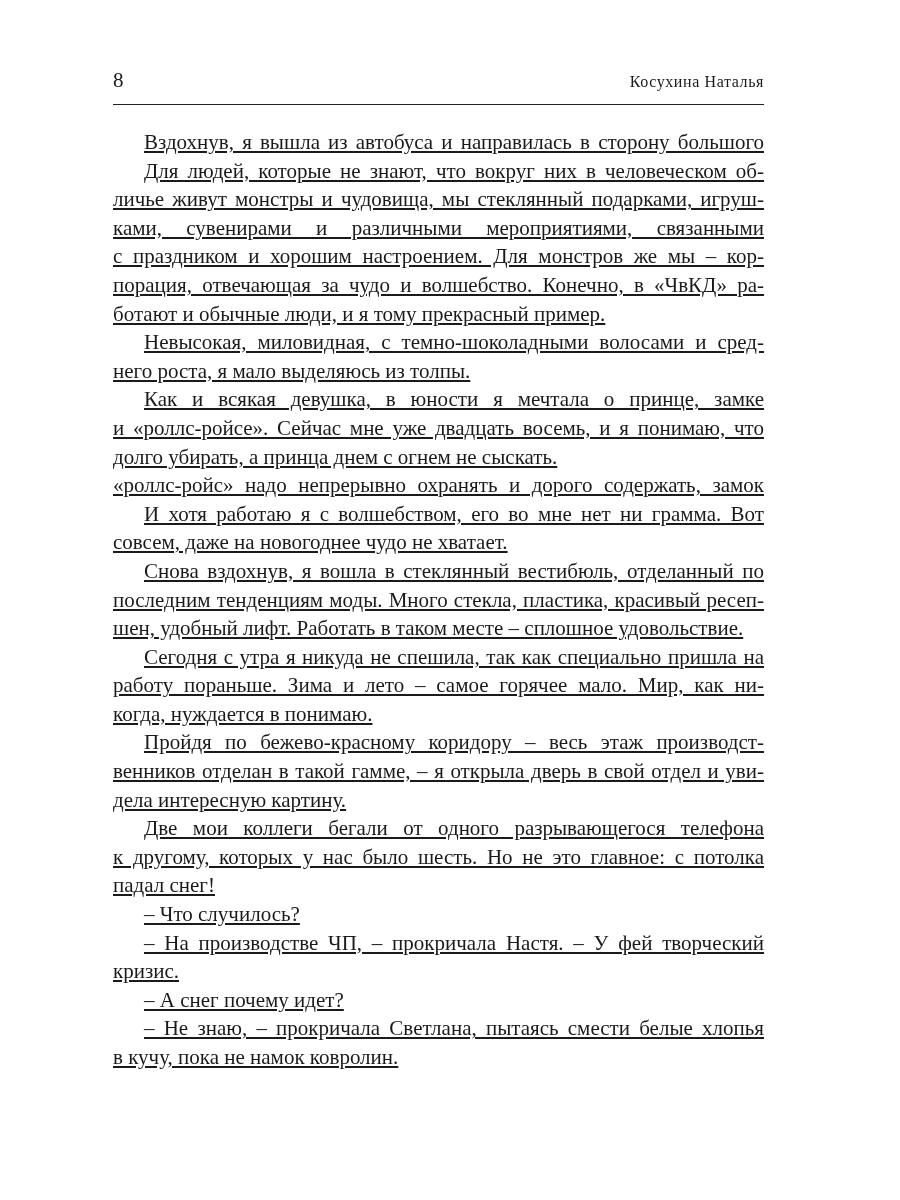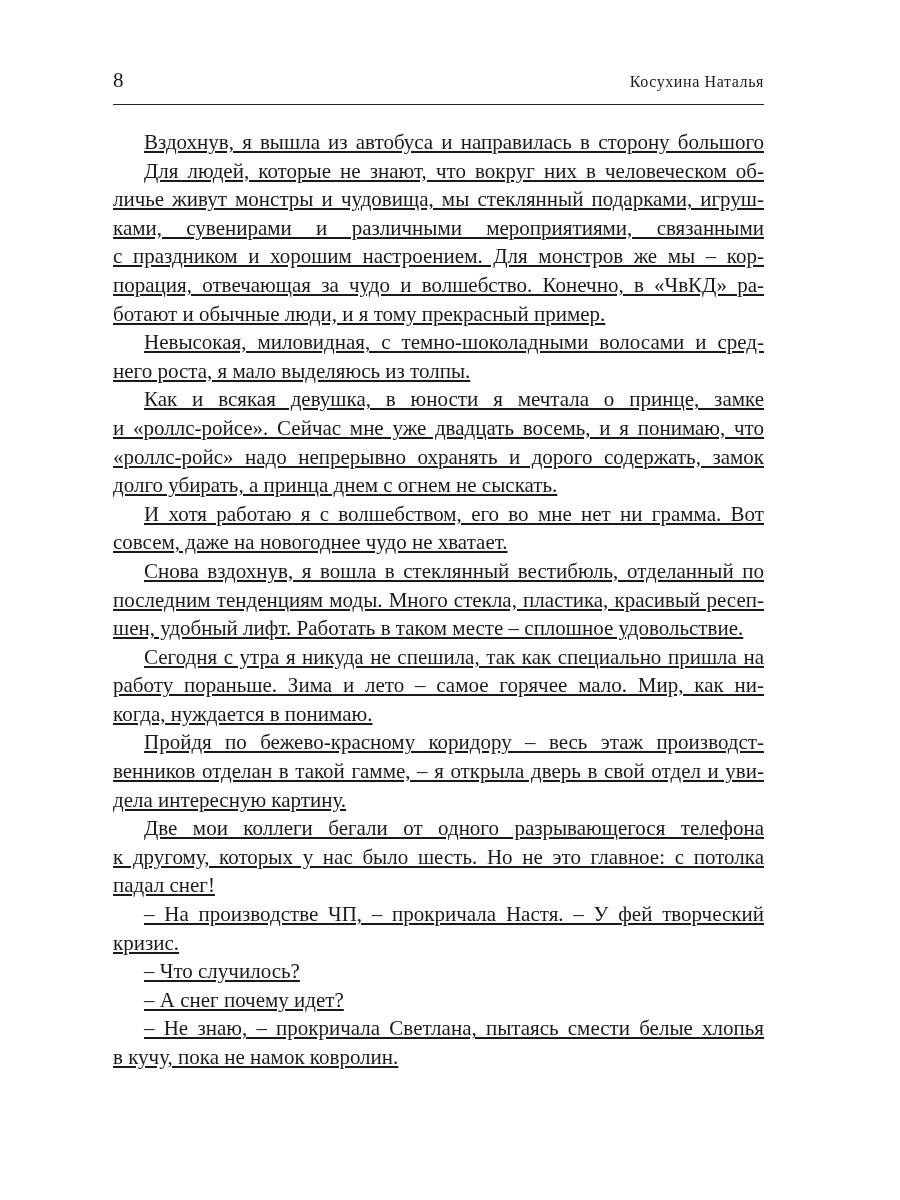--- a/index.html
+++ b/index.html
@@ -91,22 +91,22 @@
         <span class="line">порация, отвечающая за чудо и волшебство. Конечно, в «ЧвКД» ра-</span>
         <span class="line last">ботают и обычные люди, и я тому прекрасный пример.</span>
       </div>
       <div class="para">
         <span class="line first">Невысокая, миловидная, с темно-шоколадными волосами и сред-</span>
         <span class="line last">него роста, я мало выделяюсь из толпы.</span>
       </div>
       <div class="para">
         <span class="line first">Как и всякая девушка, в юности я мечтала о принце, замке</span>
         <span class="line">и «роллс-ройсе». Сейчас мне уже двадцать восемь, и я понимаю, что</span>
+        <span class="line last">долго убирать, а принца днем с огнем не сыскать.</span>
         <span class="line">«роллс-ройс» надо непрерывно охранять и дорого содержать, замок</span>
-        <span class="line last">долго убирать, а принца днем с огнем не сыскать.</span>
       </div>
       <div class="para">
         <span class="line first">И хотя работаю я с волшебством, его во мне нет ни грамма. Вот</span>
         <span class="line last">совсем, даже на новогоднее чудо не хватает.</span>
       </div>
       <div class="para">
         <span class="line first">Снова вздохнув, я вошла в стеклянный вестибюль, отделанный по</span>
         <span class="line">последним тенденциям моды. Много стекла, пластика, красивый ресеп-</span>
         <span class="line last">шен, удобный лифт. Работать в таком месте – сплошное удовольствие.</span>
       </div>
@@ -119,25 +119,25 @@
         <span class="line first">Пройдя по бежево-красному коридору – весь этаж производст-</span>
         <span class="line">венников отделан в такой гамме, – я открыла дверь в свой отдел и уви-</span>
         <span class="line last">дела интересную картину.</span>
       </div>
       <div class="para">
         <span class="line first">Две мои коллеги бегали от одного разрывающегося телефона</span>
         <span class="line">к другому, которых у нас было шесть. Но не это главное: с потолка</span>
         <span class="line last">падал снег!</span>
       </div>
       <div class="para">
+        <span class="line first last">– Что случилось?</span>
+      </div>
+      <div class="para">
         <span class="line first">– На производстве ЧП, – прокричала Настя. – У фей творческий</span>
         <span class="line last">кризис.</span>
-      </div>
-      <div class="para">
-        <span class="line first last">– Что случилось?</span>
       </div>
       <div class="para">
         <span class="line first last">– А снег почему идет?</span>
       </div>
       <div class="para">
         <span class="line first">– Не знаю, – прокричала Светлана, пытаясь смести белые хлопья</span>
         <span class="line last">в кучу, пока не намок ковролин.</span>
       </div>
     </div>
 </div>

